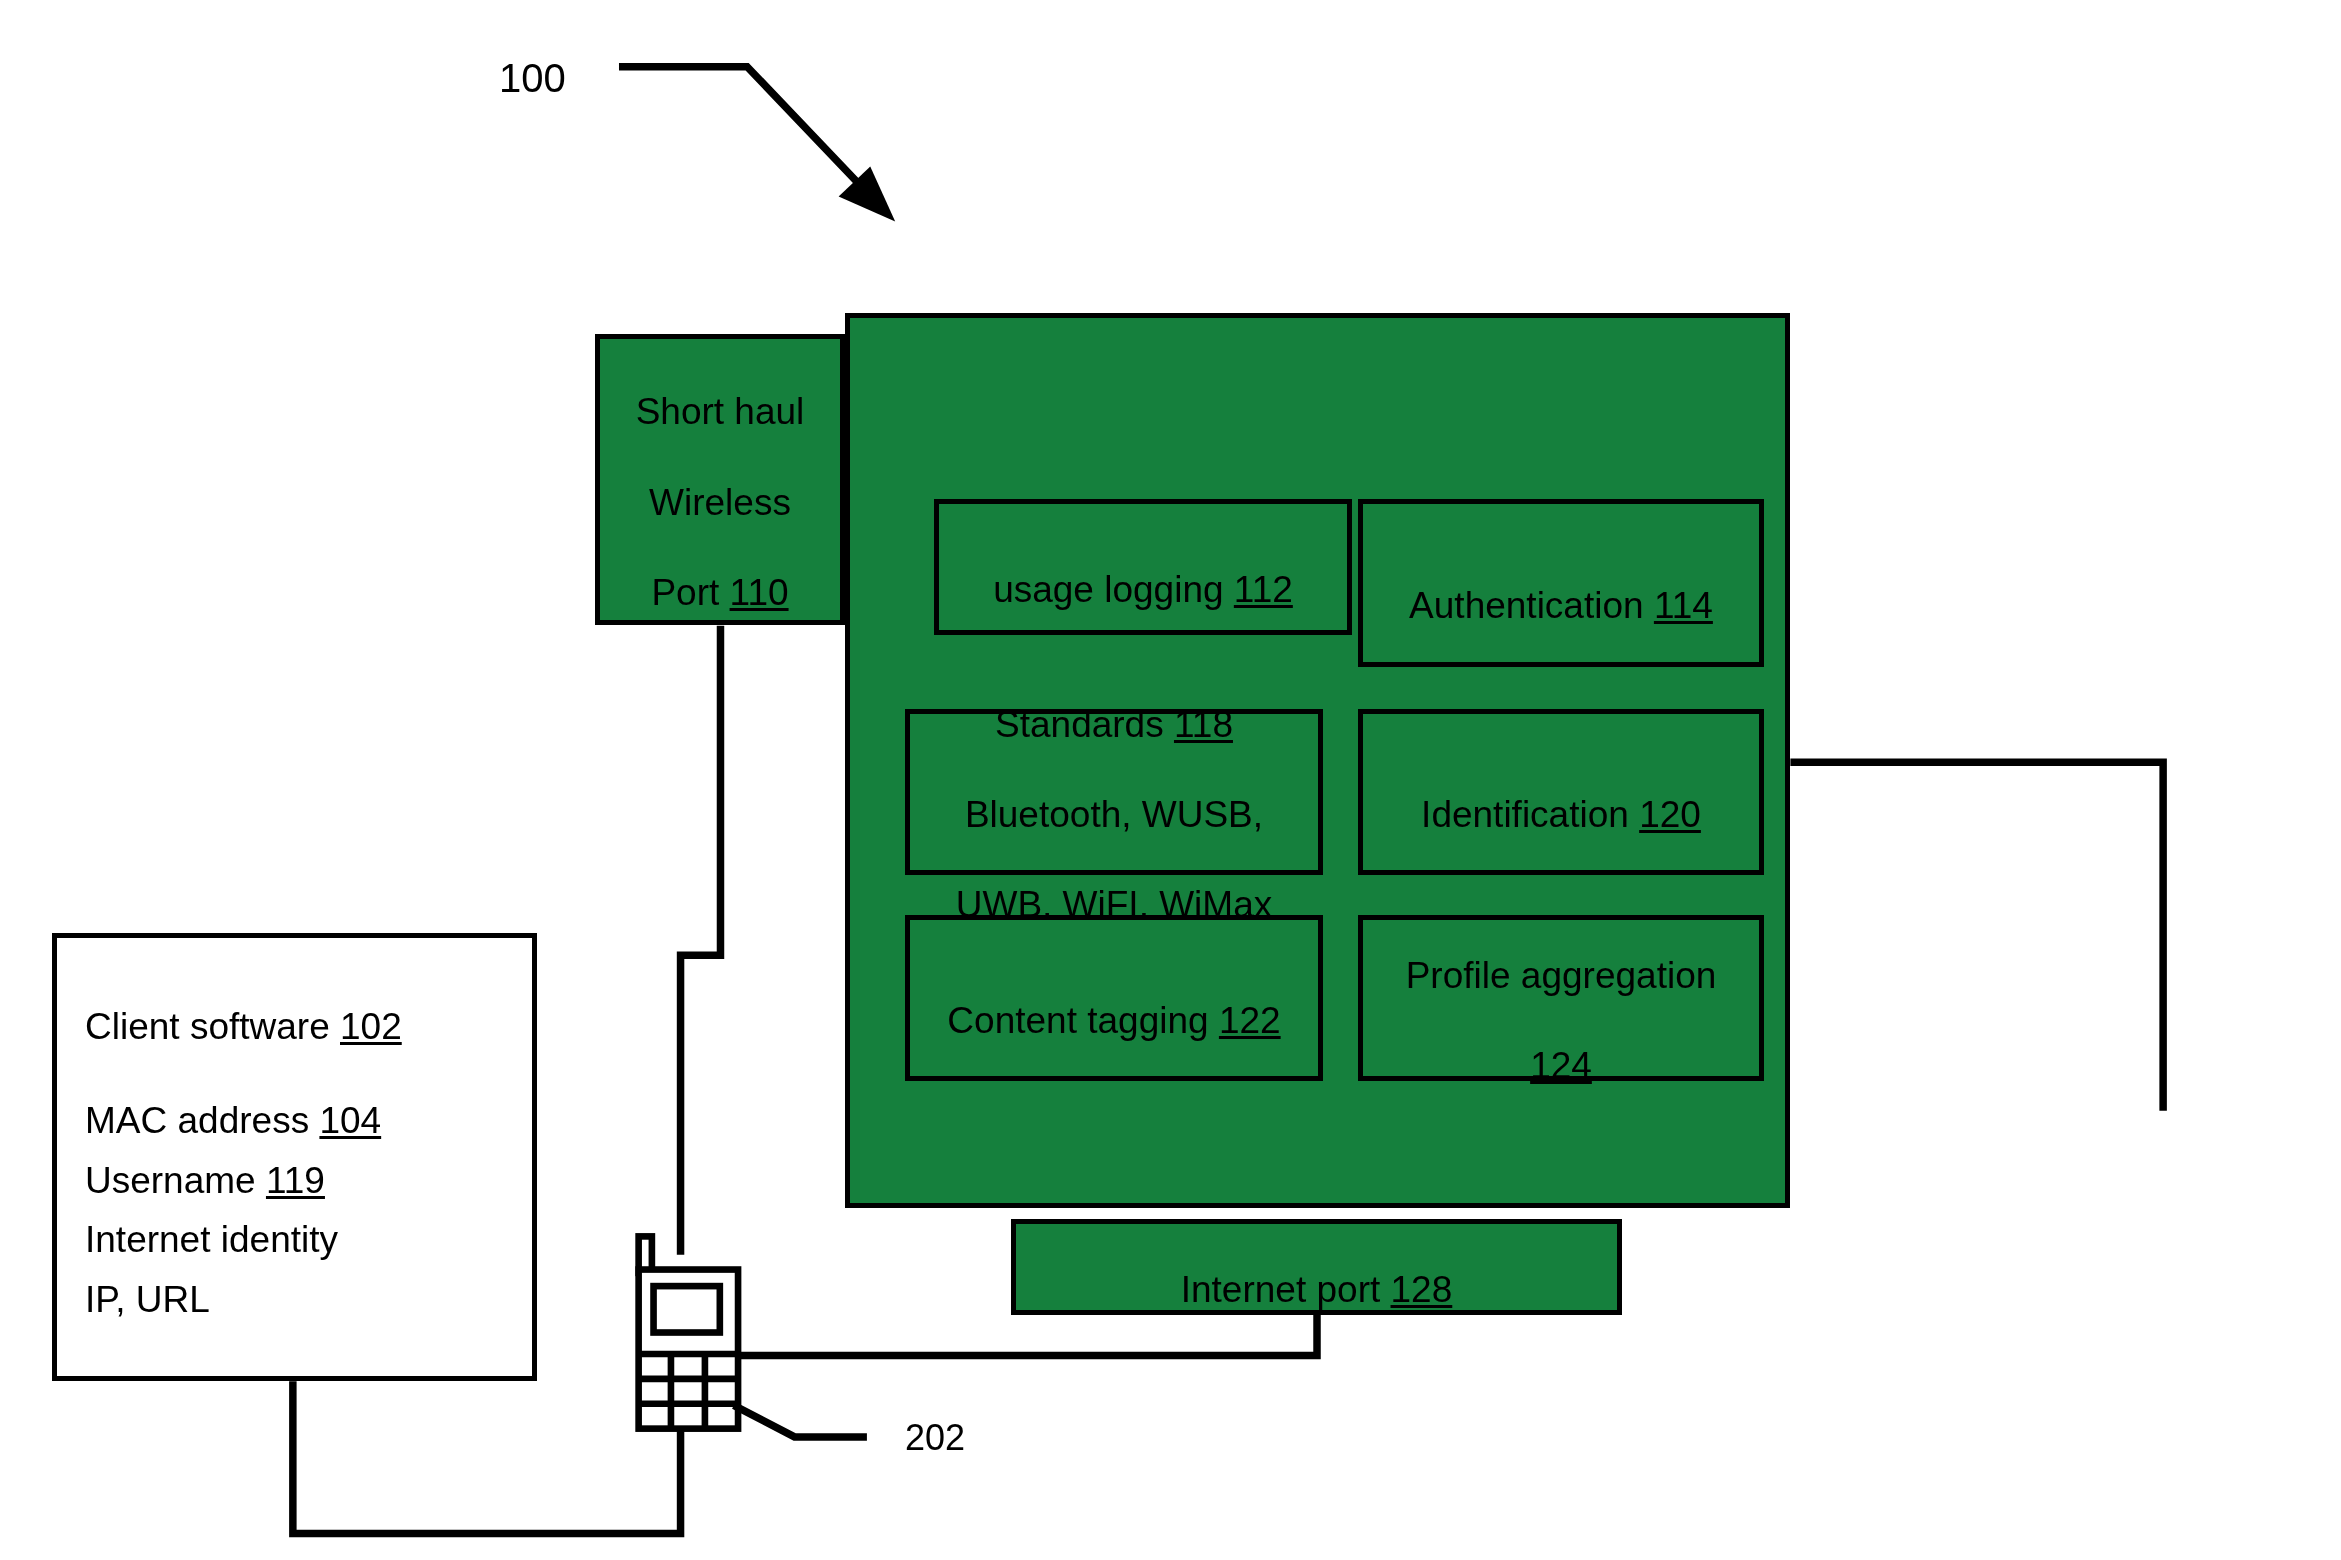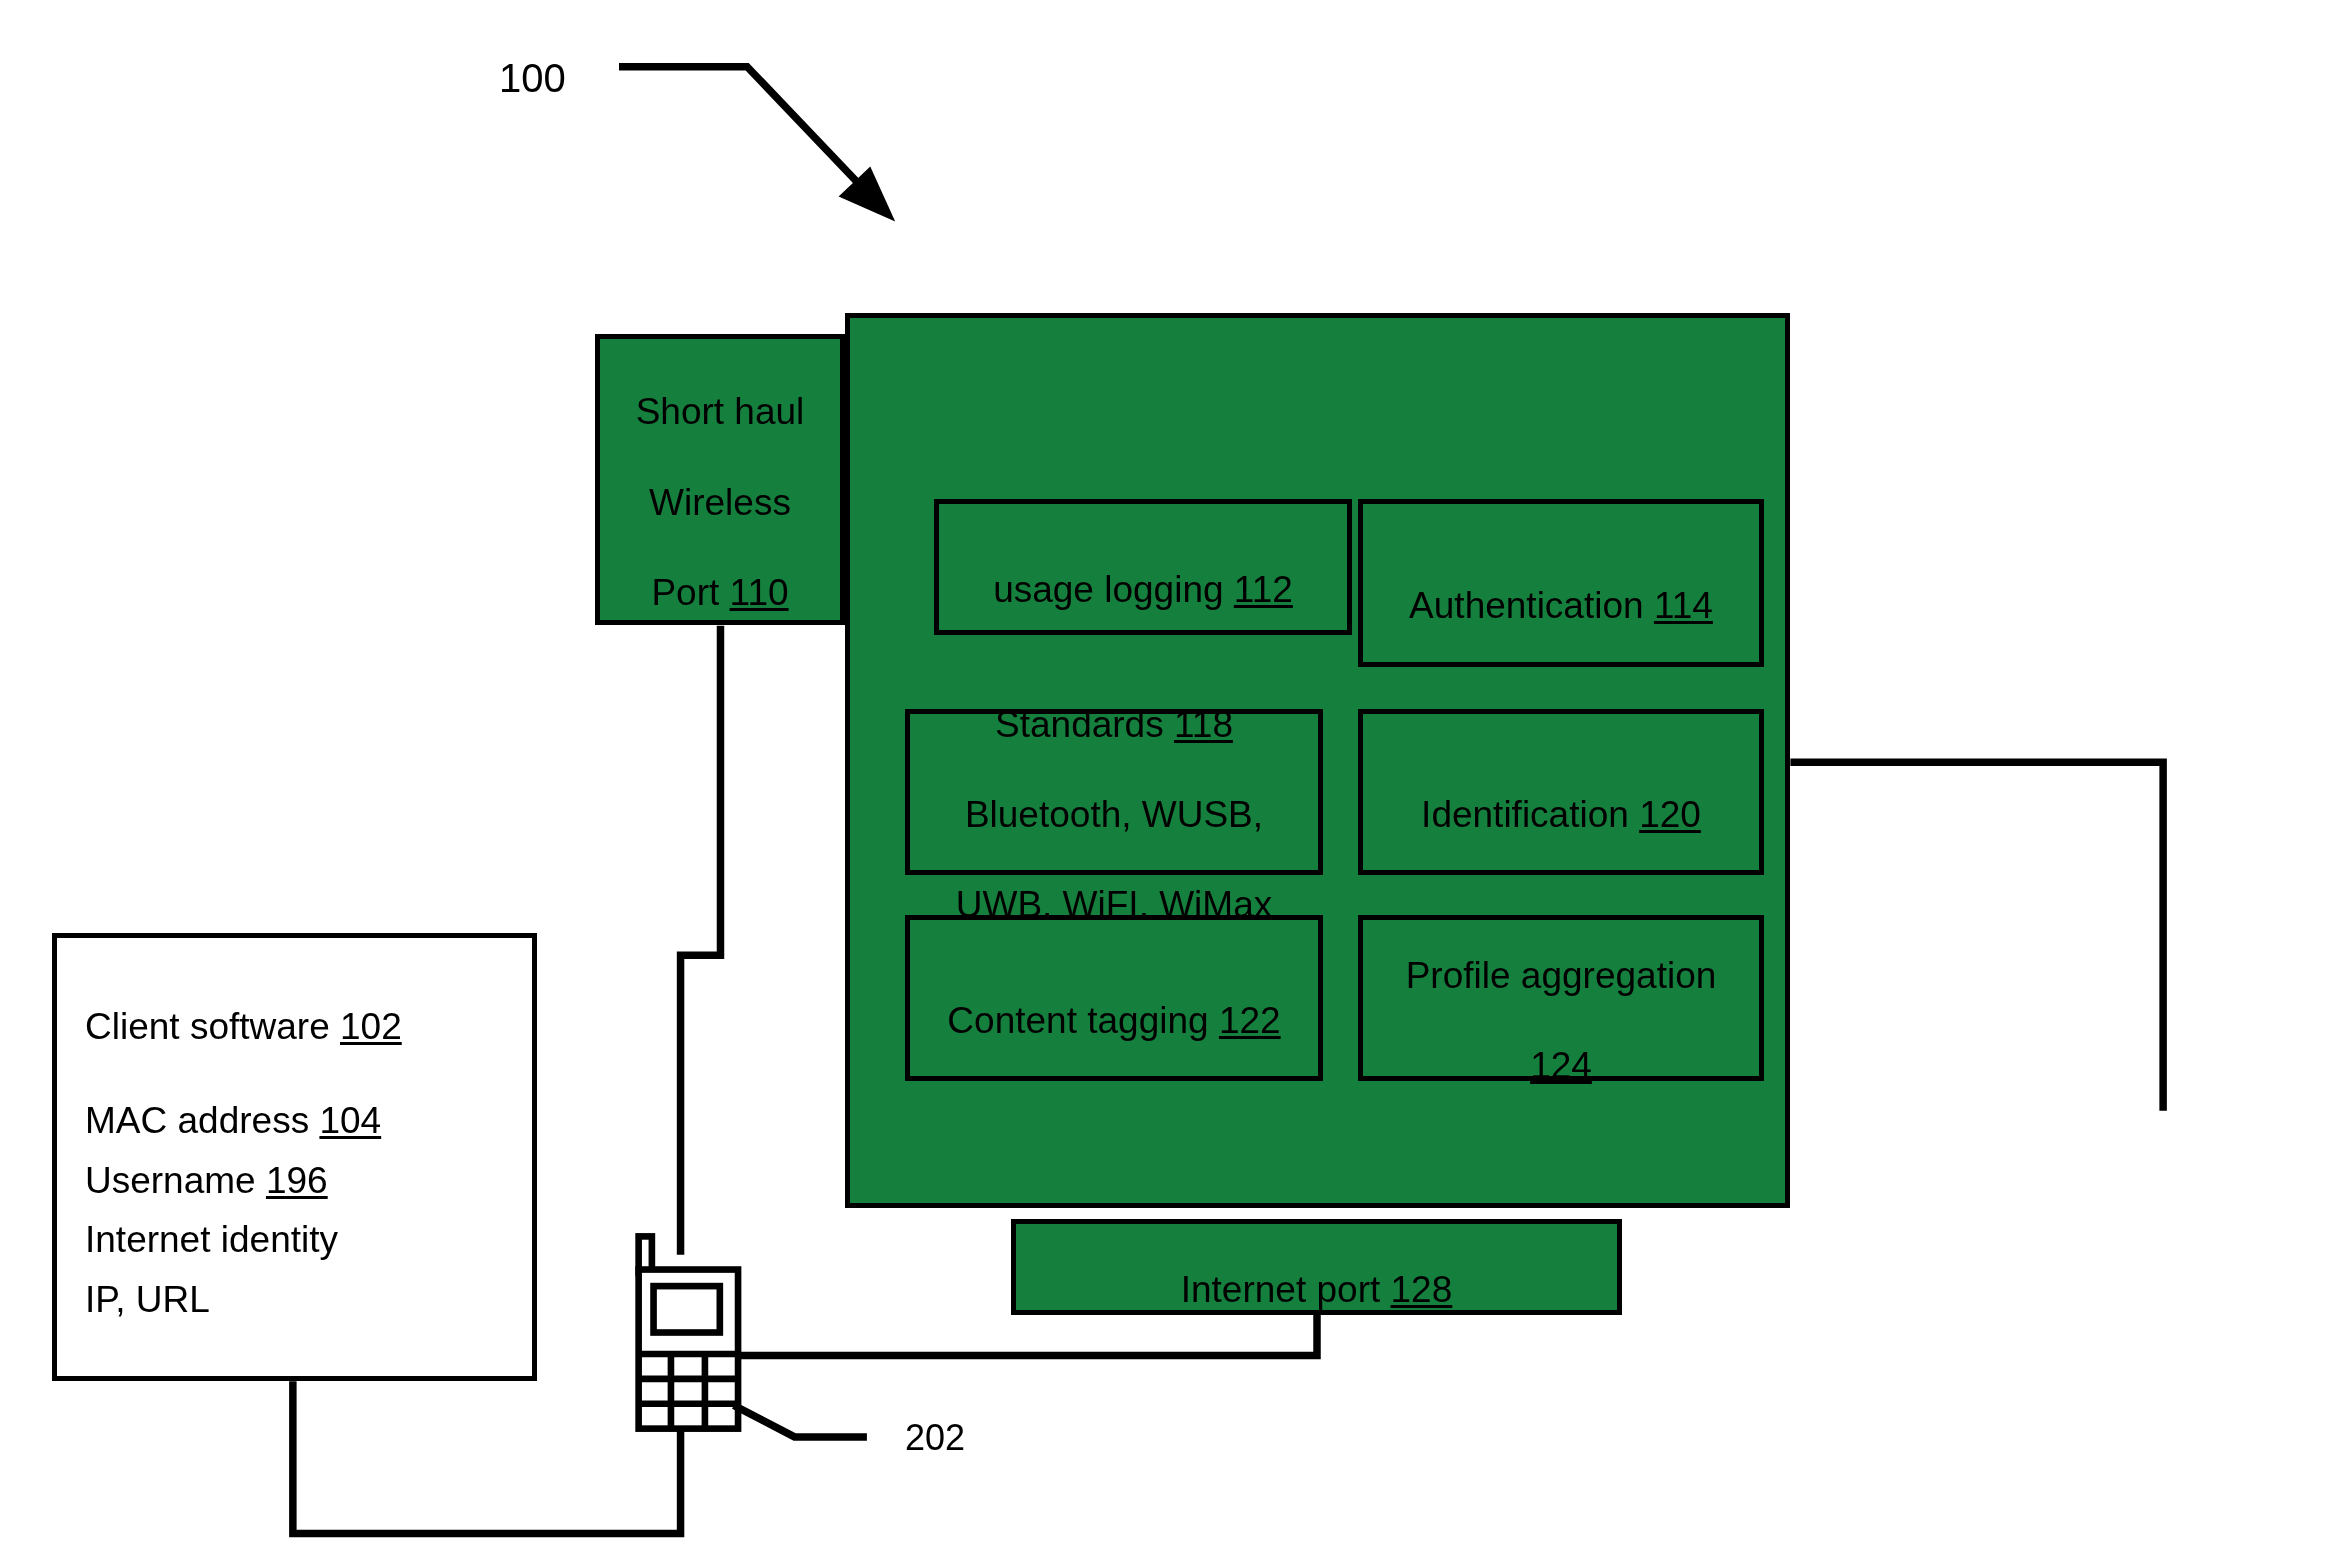--- a/index.html
+++ b/index.html
@@ -162,21 +162,21 @@
 
   <div class="client-box" style="left:52px; top:933px; width:485px; height:448px;">
     <div class="pad">
       <span>Client software </span><u class="ref">102</u>
     </div>
     <div class="client-gap"></div>
     <div class="pad">
       <span>MAC address </span><u class="ref">104</u>
     </div>
     <div class="pad">
-      <span>Username </span><u class="ref">196</u>
+      <span>Username </span><u class="ref">119</u>
     </div>
     <div class="pad">Internet identity</div>
     <div class="pad">IP, URL</div>
   </div>
 
 
   <div class="phone" style="left:632px; top:1231px; width:116px; height:208px;">
     <svg width="116" height="208" viewBox="0 0 140 250" xmlns="http://www.w3.org/2000/svg">
 
       <rect x="8" y="6" width="16" height="44" fill="#ffffff" stroke="#000000" stroke-width="8"></rect>

